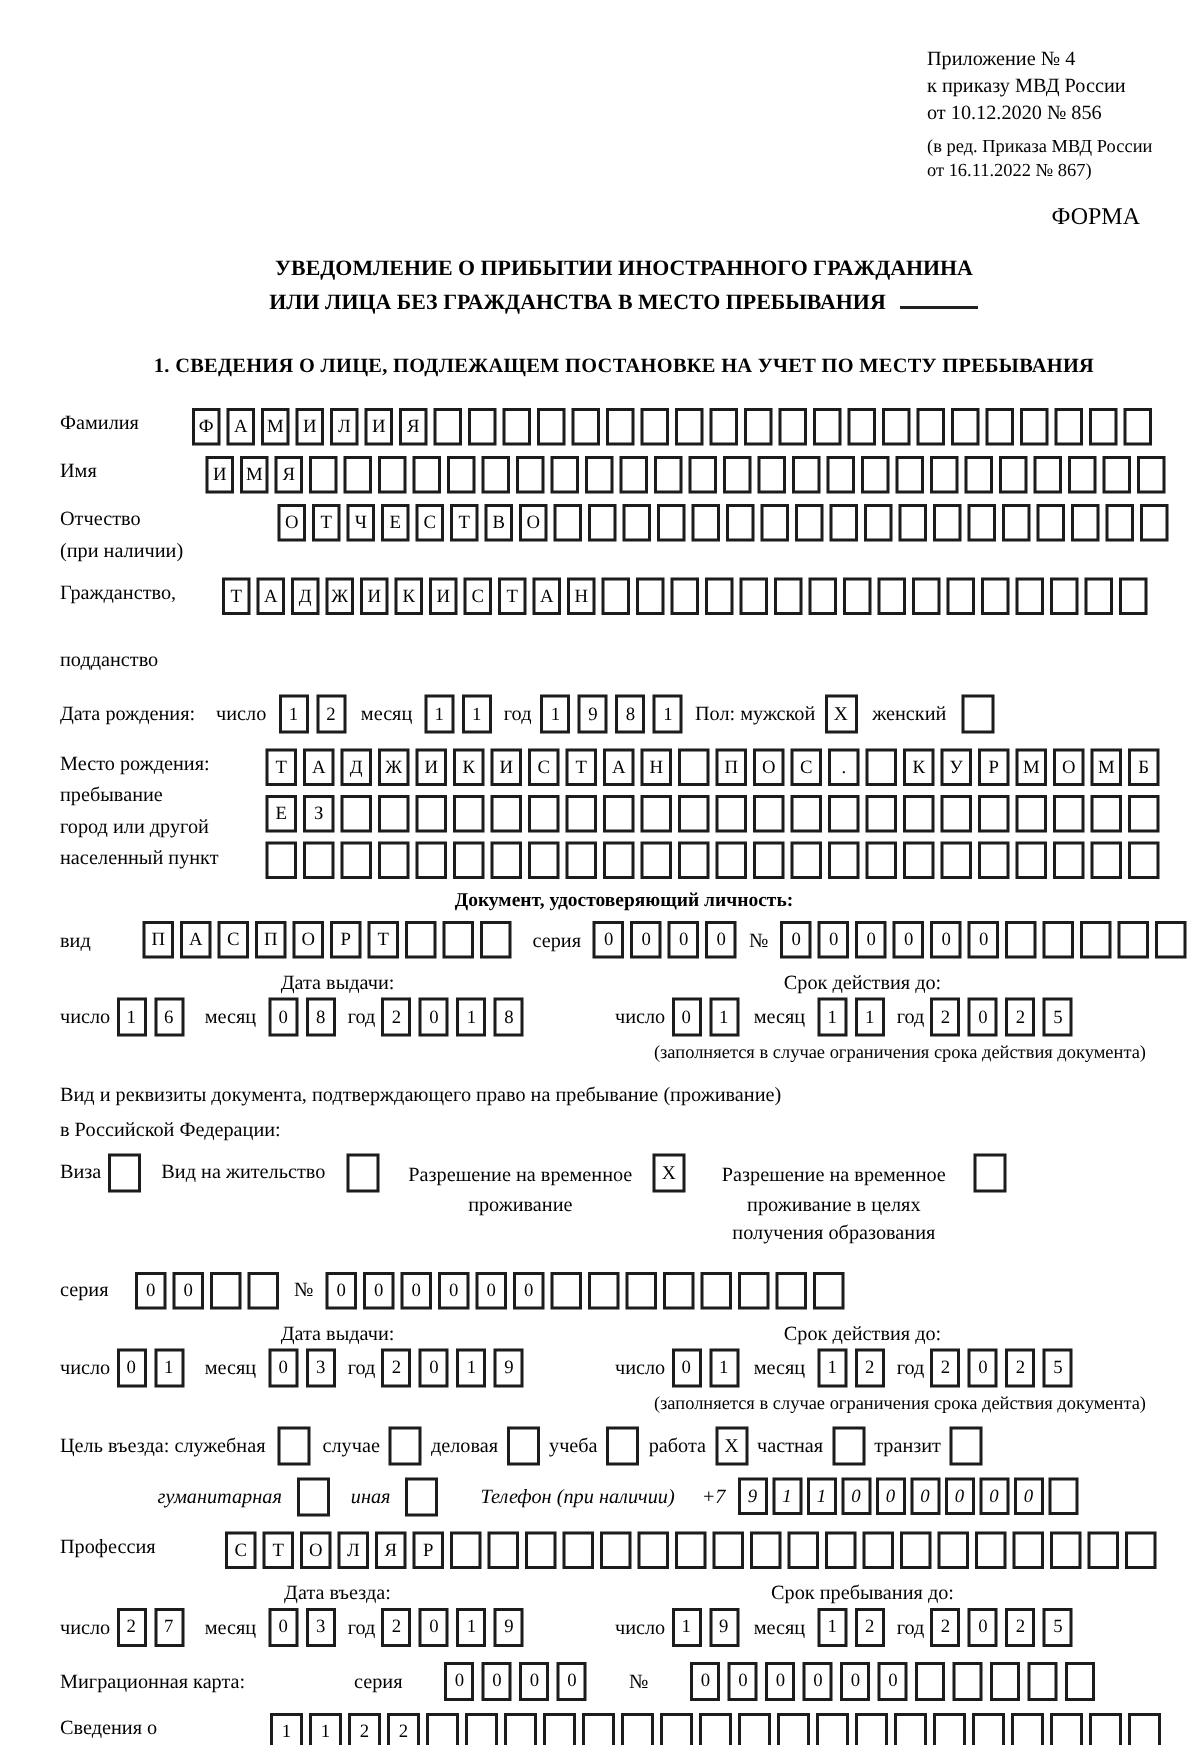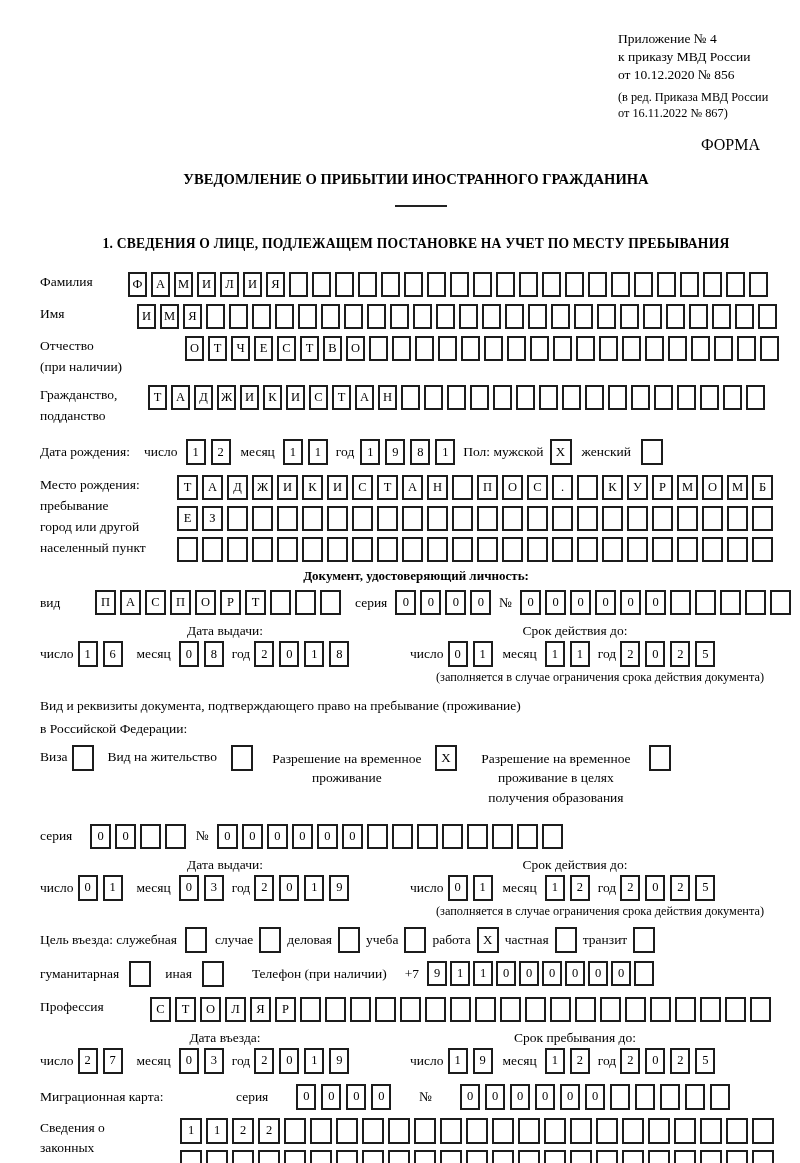--- a/index.html
+++ b/index.html
@@ -48,21 +48,21 @@
       <div>(в ред. Приказа МВД России</div>
       <div>от 16.11.2022 № 867)</div>
     </div>
   </div>
 
   <div class="forma">ФОРМА</div>
 
   <div class="title">
     <div>УВЕДОМЛЕНИЕ О ПРИБЫТИИ ИНОСТРАННОГО ГРАЖДАНИНА</div>
     <div>
-      <span class="title-underline"></span>
+      <span>ИЛИ ЛИЦА БЕЗ ГРАЖДАНСТВА В МЕСТО ПРЕБЫВАНИЯ</span><span class="title-underline"></span>
     </div>
   </div>
 
   <div class="sec-heading">1. СВЕДЕНИЯ О ЛИЦЕ, ПОДЛЕЖАЩЕМ ПОСТАНОВКЕ НА УЧЕТ ПО МЕСТУ ПРЕБЫВАНИЯ</div>
 
   <div class="frow" style="margin-top:20px;">
     <div class="flabel" style="width:88px;">Фамилия</div>
     <div class="cells">
         <div class="cell">Ф</div>
         <div class="cell">А</div>
@@ -158,21 +158,21 @@
         <div class="cell"></div>
         <div class="cell"></div>
         <div class="cell"></div>
         <div class="cell"></div>
         <div class="cell"></div>
         <div class="cell"></div>
       </div>
   </div>
 
   <div class="frow">
-    <div class="flabel stack" style="width:108px;">
+    <div class="flabel stack" style="width:108px;gap:24px;">
       <span>Гражданство,</span>
       <span>подданство</span>
     </div>
     <div class="cells">
         <div class="cell">Т</div>
         <div class="cell">А</div>
         <div class="cell">Д</div>
         <div class="cell">Ж</div>
         <div class="cell">И</div>
         <div class="cell">К</div>
@@ -502,21 +502,21 @@
     <span class="gap6">учеба</span>
     <span class="cbox gap6"></span>
     <span class="gap6">работа</span>
     <span class="cbox gap6">X</span>
     <span class="gap6">частная</span>
     <span class="cbox gap6"></span>
     <span class="gap6">транзит</span>
     <span class="cbox gap6"></span>
   </div>
 
-  <div class="frow inline-row" style="margin-top:8px;align-items:center;">
+  <div class="frow inline-row" style="margin-top:8px;align-items:center;margin-left:65px;font-style:italic;">
     <span>гуманитарная</span>
     <span class="cbox gap10"></span>
     <span class="gap14">иная</span>
     <span class="cbox gap10"></span>
     <span class="gap18" style="margin-left:28px;">Телефон (при наличии)</span>
     <span class="gap18">+7</span>
     <div class="cells pphone gap8">
         <div class="cell">9</div>
         <div class="cell">1</div>
         <div class="cell">1</div>

